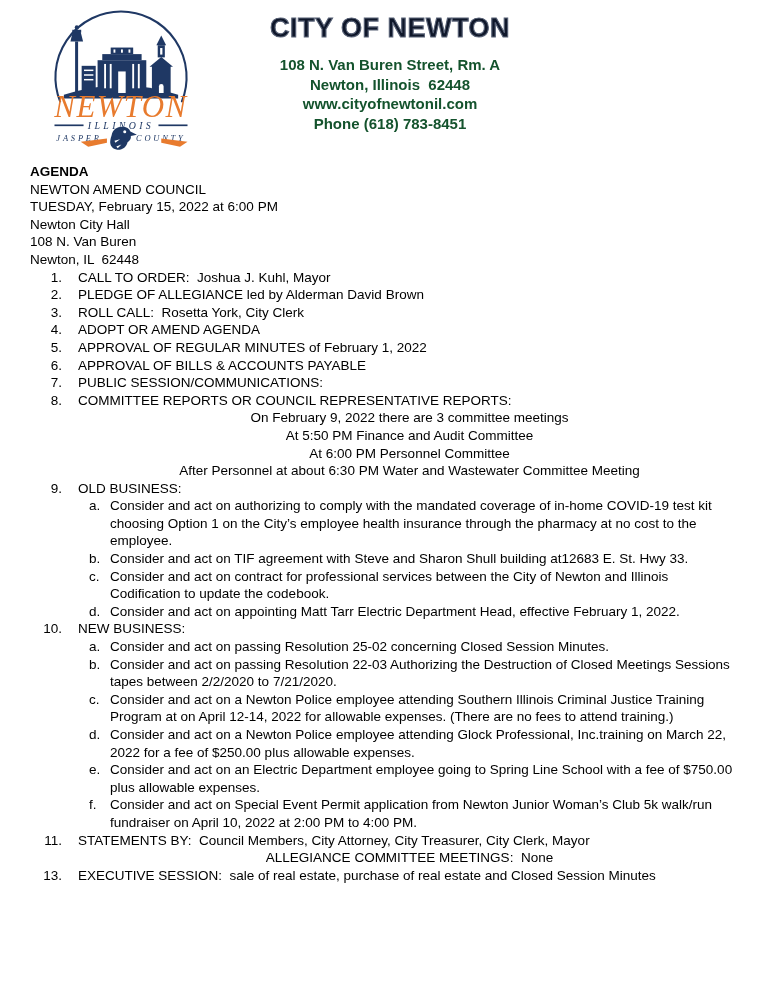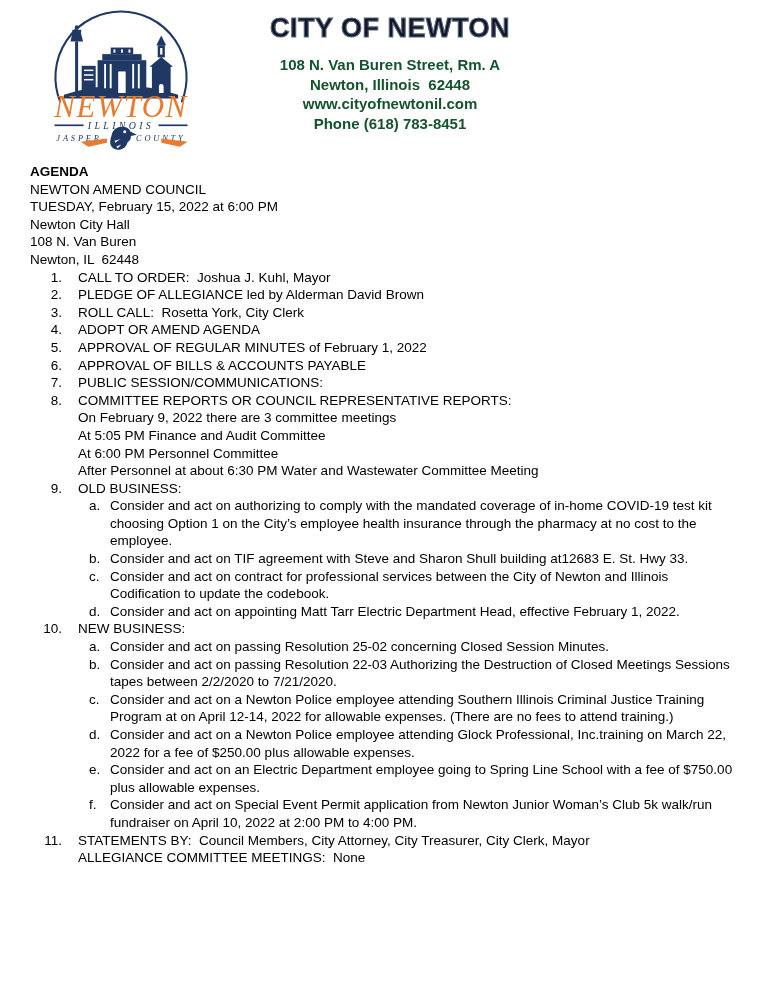--- a/index.html
+++ b/index.html
@@ -24,21 +24,21 @@
   .doc { position: absolute; left: 30px; top: 146px; width: 711px; margin-top: 17px; }
   .doc .hdr-line { white-space: pre-wrap; }
   .bold { font-weight: 700; }
 
   .agenda-list .item { display: flex; }
   .agenda-list .num {
     flex: none; width: 48px; padding-right: 16px; box-sizing: border-box;
     text-align: right; white-space: pre;
   }
   .agenda-list .txt { flex: 1 1 auto; white-space: pre-wrap; }
-  .agenda-list .cont { margin-left: 48px; white-space: pre-wrap; }
+  .agenda-list .cont { margin-left: 48px; white-space: pre-wrap; text-align: center; }
   .agenda-list .sub { display: flex; margin-left: 48px; }
   .agenda-list .letter {
     flex: none; width: 32px; padding-left: 11px; box-sizing: border-box;
     text-align: left; white-space: pre;
   }
 
   svg text { font-family: "Liberation Serif", serif; }
 </style>
 </head>
 <body>
@@ -157,21 +157,21 @@
       </div>
       <div class="item">
         <span class="num">7.</span>
         <span class="txt">PUBLIC SESSION/COMMUNICATIONS:</span>
       </div>
       <div class="item">
         <span class="num">8.</span>
         <span class="txt">COMMITTEE REPORTS OR COUNCIL REPRESENTATIVE REPORTS:</span>
       </div>
       <div class="cont">On February 9, 2022 there are 3 committee meetings</div>
-      <div class="cont">At 5:05 PM Finance and Audit Committee</div>
+      <div class="cont">At 5:50 PM Finance and Audit Committee</div>
       <div class="cont">At 6:00 PM Personnel Committee</div>
       <div class="cont">After Personnel at about 6:30 PM Water and Wastewater Committee Meeting</div>
       <div class="item">
         <span class="num">9.</span>
         <span class="txt">OLD BUSINESS:</span>
       </div>
       <div class="sub">
         <span class="letter">a.</span>
         <span class="txt">Consider and act on authorizing to comply with the mandated coverage of in-home COVID-19 test kit choosing Option 1 on the City’s employee health insurance through the pharmacy at no cost to the employee.</span>
       </div>
@@ -213,14 +213,18 @@
       </div>
       <div class="sub">
         <span class="letter">f.</span>
         <span class="txt">Consider and act on Special Event Permit application from Newton Junior Woman’s Club 5k walk/run fundraiser on April 10, 2022 at 2:00 PM to 4:00 PM.</span>
       </div>
       <div class="item">
         <span class="num">11.</span>
         <span class="txt">STATEMENTS BY:  Council Members, City Attorney, City Treasurer, City Clerk, Mayor</span>
       </div>
       <div class="cont">ALLEGIANCE COMMITTEE MEETINGS:  None</div>
+      <div class="item">
+        <span class="num">13.</span>
+        <span class="txt">EXECUTIVE SESSION:  sale of real estate, purchase of real estate and Closed Session Minutes</span>
+      </div>
     </div>
 </div>
 
 </body></html>

